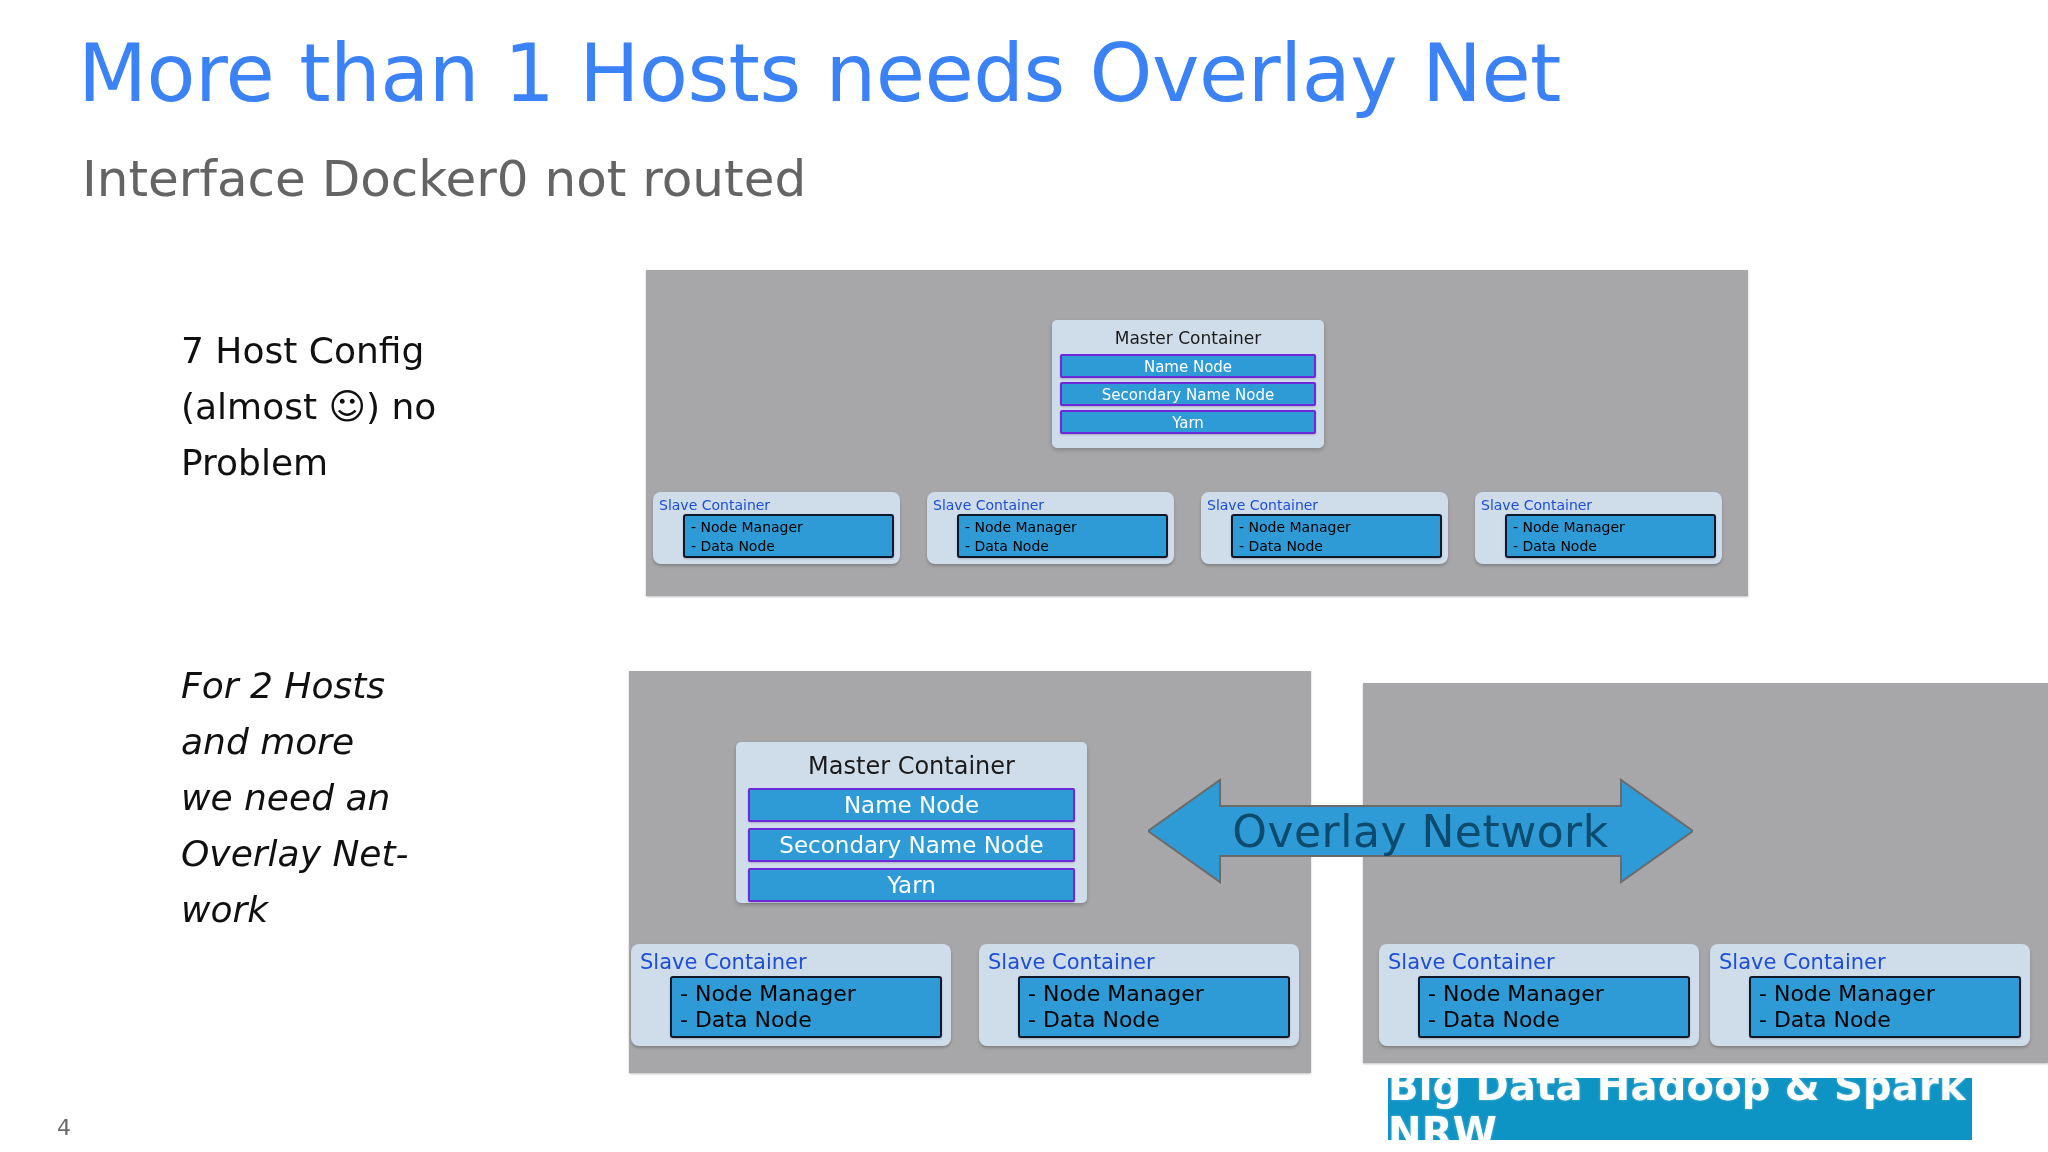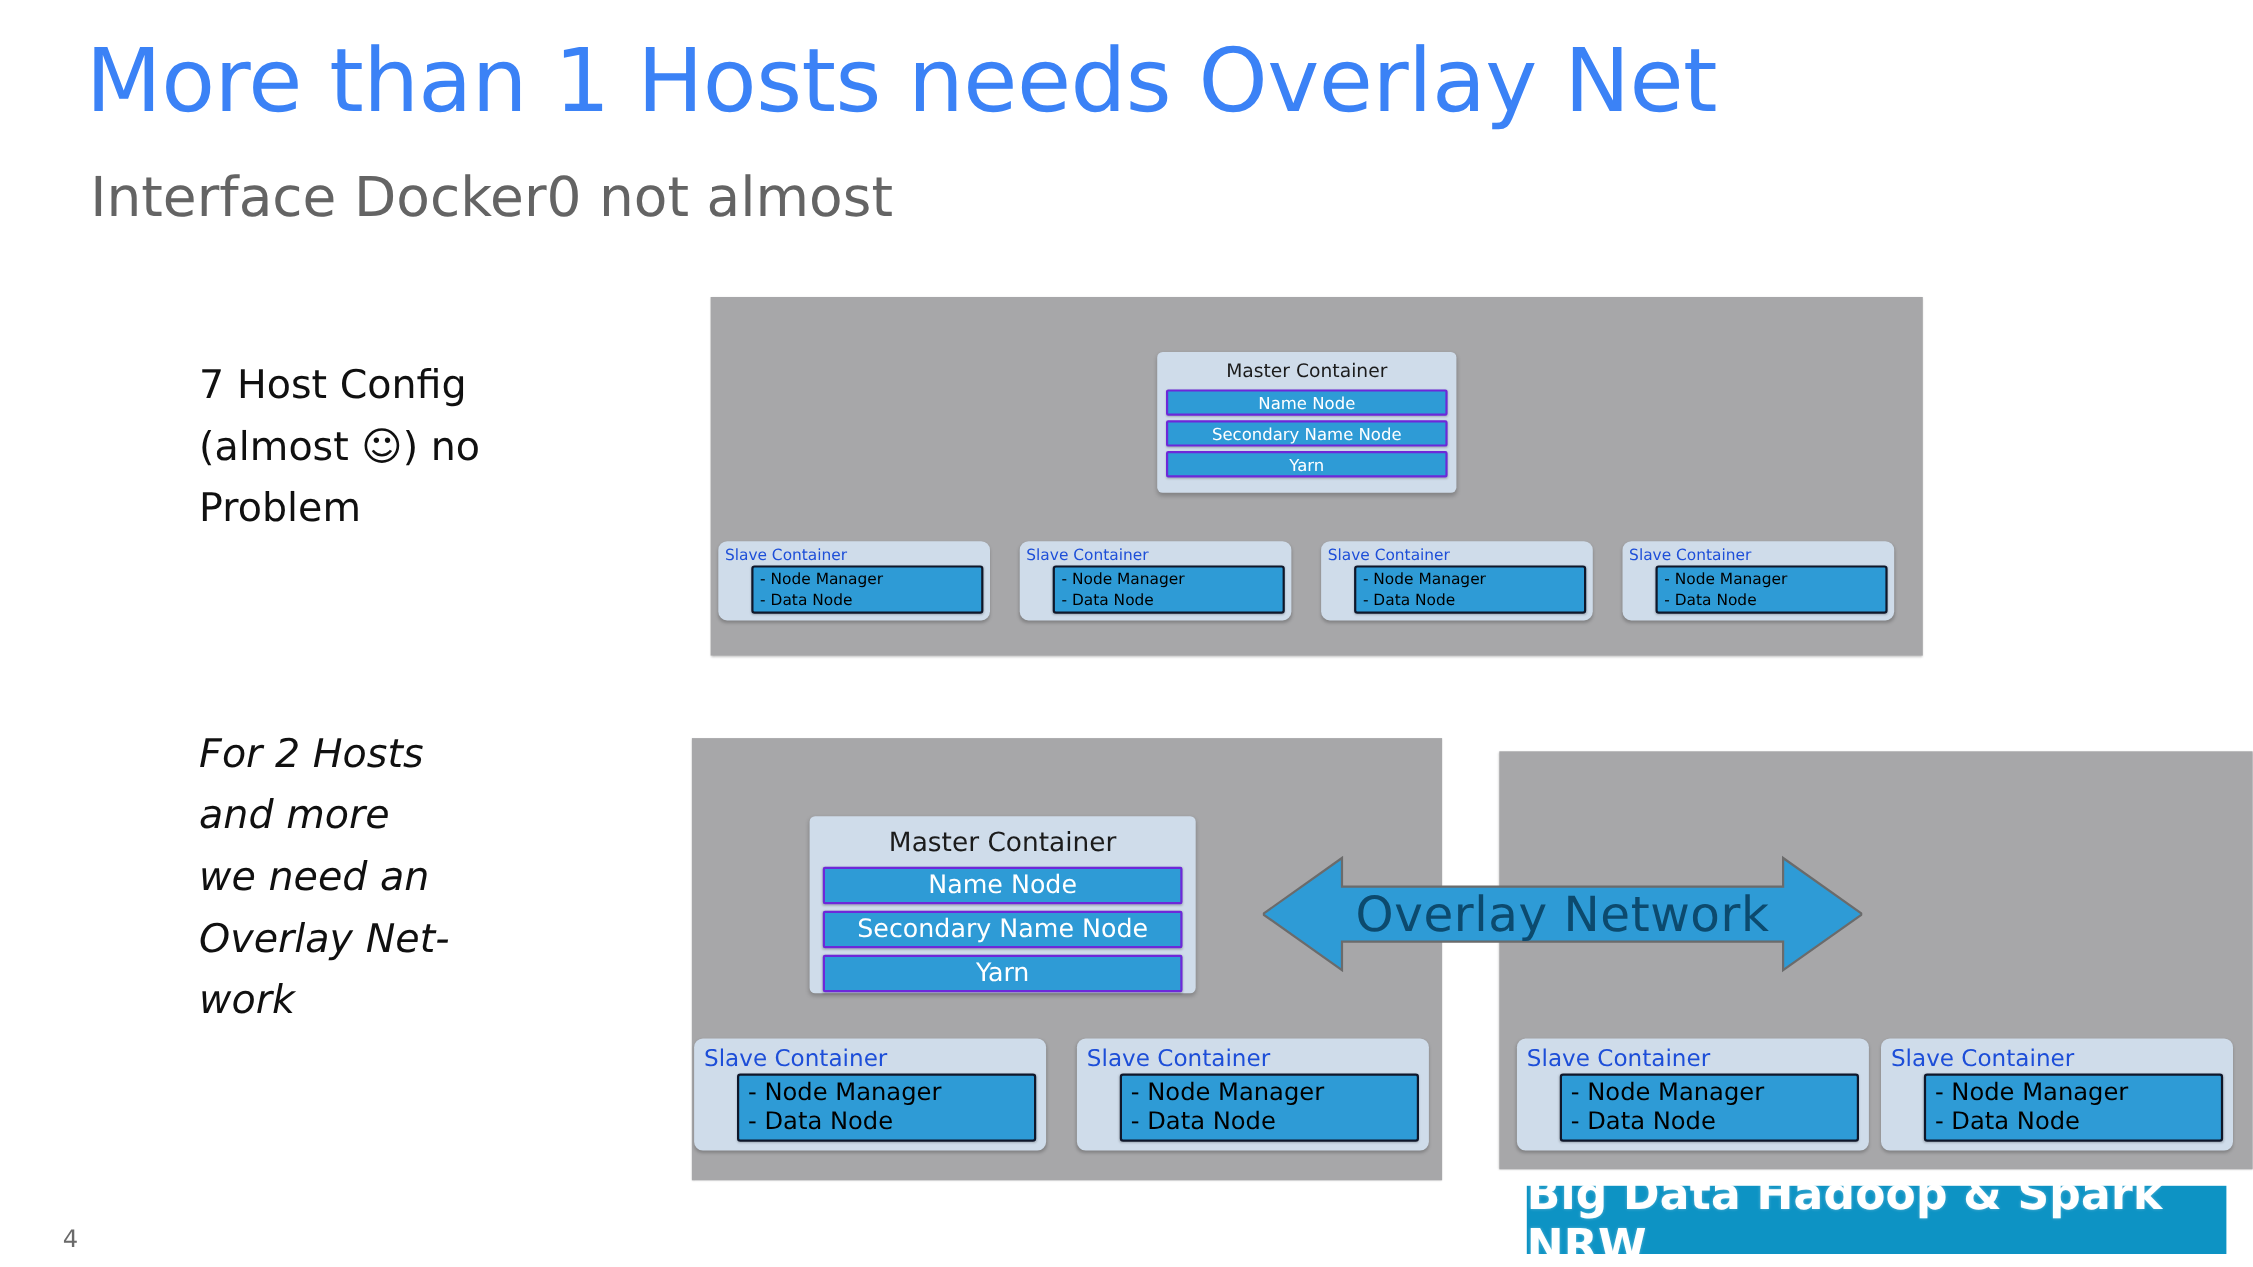--- a/index.html
+++ b/index.html
@@ -159,21 +159,21 @@
     letter-spacing: 0.5px;
     white-space: nowrap;
     text-align: center;
   }
 
   
   #bottom-banner {
     position: absolute;
     left: 1388px;
     top: 1078px;
-    width: 636px;
+    width: 584px;
     height: 62px;
     background: #0d93c4;
     display: flex;
     align-items: center;
     justify-content: center;
     color: #ffffff;
     font-size: 40px;
     font-weight: bold;
     letter-spacing: 0.2px;
     text-shadow: 0 0 3px rgba(255,255,255,0.35);
@@ -183,21 +183,21 @@
     left: 57px;
     top: 1115px;
     font-size: 22px;
     color: #6a6a6a;
   }
 </style>
 </head>
 <body>
 
 <div id="slide-title">More than 1 Hosts needs Overlay Net</div>
-<div id="slide-subtitle">Interface Docker0 not almost</div>
+<div id="slide-subtitle">Interface Docker0 not routed</div>
 
 <div class="caption" id="caption-one-host">7 Host Config
 (almost ☺) no
 Problem</div>
 <div class="caption" id="caption-two-hosts">For 2 Hosts
 and more
 we need an
 Overlay Net-
 work</div>
 

